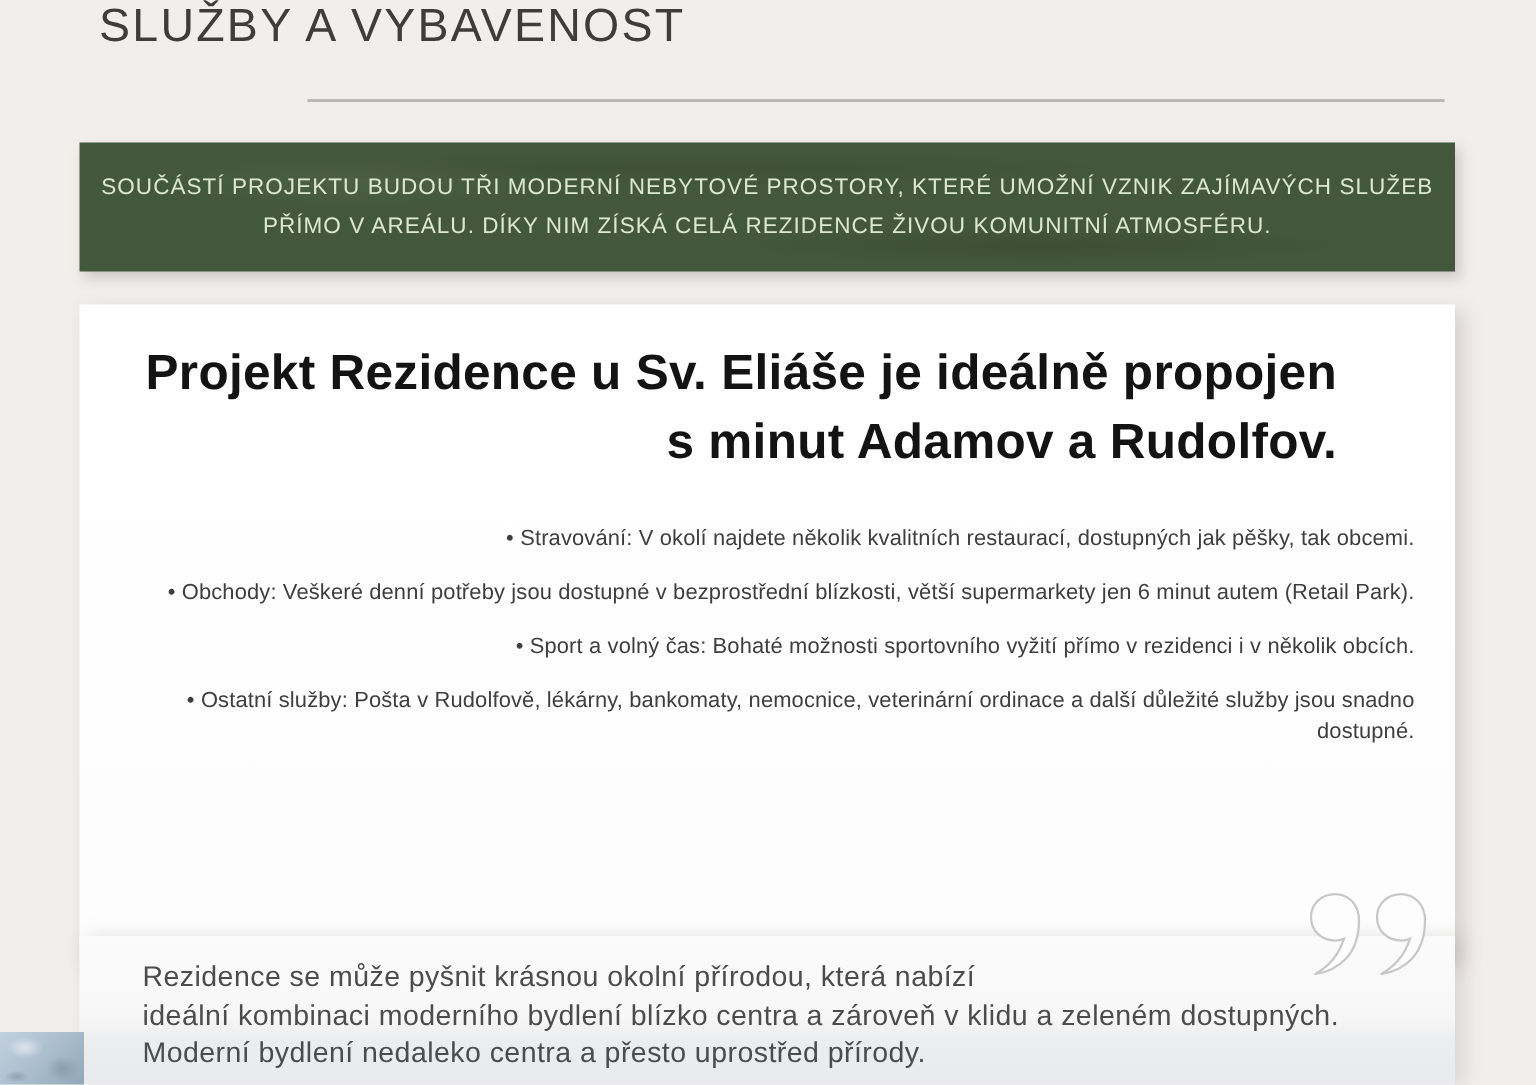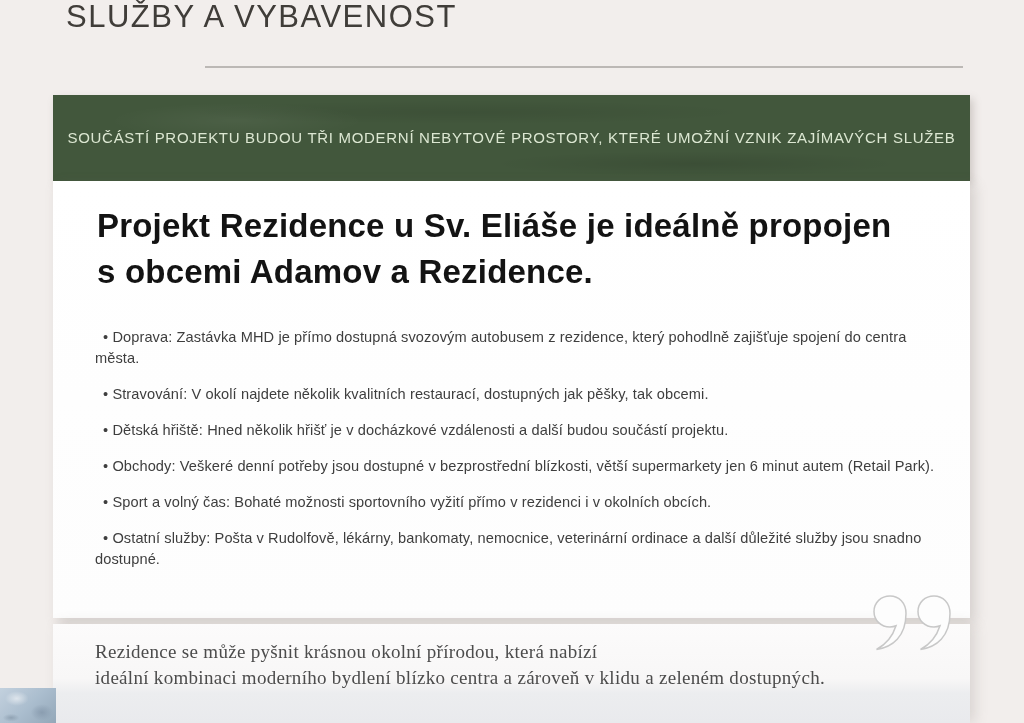--- a/index.html
+++ b/index.html
@@ -35,24 +35,25 @@
     display:flex; flex-direction:column; justify-content:center; align-items:center;
     box-shadow:3px 4px 8px rgba(110,100,95,0.28);
   }
   .banner-line {
     font-size:15px; line-height:26px; letter-spacing:0.7px;
     color:#dce7d2; text-align:center;
   }
 
   
   .card {
-    position:absolute; left:53px; top:181px;
+    position:absolute; left:53px; top:203px;
     width:917px; height:437px;
     background:linear-gradient(180deg,#ffffff 0%,#fdfdfd 100%);
     box-shadow:5px 4px 12px rgba(110,100,95,0.22);
+    text-align:right;
   }
   .card-heading {
     position:absolute; left:44px; top:22px;
     font-size:33px; line-height:46px; font-weight:700;
     letter-spacing:0.2px; color:#131313;
   }
   .bullets {
     position:absolute; left:42px; top:146px; width:848px;
   }
   .bullet-item {
@@ -70,21 +71,21 @@
   
   .quote-panel {
     position:absolute; left:53px; top:624px;
     width:917px; height:99px;
     background:linear-gradient(180deg,#fcfbfb 0%,#f8f7f7 55%,#ecedef 70%,#e9eaed 100%);
     box-shadow:5px 0 12px rgba(110,100,95,0.18);
   }
   .quote-text {
     position:absolute; left:42px; top:15px;
     font-size:19px; line-height:25.5px;
-    color:#4c4c4c; letter-spacing:0.3px;font-family:Liberation Serif, serif;
+    color:#4c4c4c; letter-spacing:0.3px;
   }
 
   
   .corner-photo {
     position:absolute; left:0; top:688px; width:56px; height:35px;
     background:
       radial-gradient(closest-side at 30% 30%, rgba(255,255,255,0.55), transparent 70%),
       radial-gradient(closest-side at 75% 70%, #8a9db0, transparent 80%),
       radial-gradient(closest-side at 20% 85%, #90a2b3, transparent 75%),
       linear-gradient(135deg,#c3d1de 0%,#a9bccd 55%,#93a7b8 100%);
@@ -93,41 +94,41 @@
 </head>
 <body>
 
 <div class="page-title">
   <div>SLUŽBY A VYBAVENOST</div>
 </div>
 <div class="title-rule"></div>
 
 <div class="banner">
   <div class="banner-line">SOUČÁSTÍ PROJEKTU BUDOU TŘI MODERNÍ NEBYTOVÉ PROSTORY, KTERÉ UMOŽNÍ VZNIK ZAJÍMAVÝCH SLUŽEB</div>
+  <div class="banner-line">PŘÍMO V AREÁLU. DÍKY NIM ZÍSKÁ CELÁ REZIDENCE ŽIVOU KOMUNITNÍ ATMOSFÉRU.</div>
 </div>
 
 <div class="card">
   <div class="card-heading">
     <div>Projekt Rezidence u Sv. Eliáše je ideálně propojen</div>
-    <div>s obcemi Adamov a Rezidence.</div>
+    <div>s minut Adamov a Rudolfov.</div>
   </div>
   <div class="bullets">
-    <div class="bullet-item">Doprava: Zastávka MHD je přímo dostupná svozovým autobusem z rezidence, který pohodlně zajišťuje spojení do centra města.</div>
     <div class="bullet-item">Stravování: V okolí najdete několik kvalitních restaurací, dostupných jak pěšky, tak obcemi.</div>
-    <div class="bullet-item">Dětská hřiště: Hned několik hřišť je v docházkové vzdálenosti a další budou součástí projektu.</div>
     <div class="bullet-item">Obchody: Veškeré denní potřeby jsou dostupné v bezprostřední blízkosti, větší supermarkety jen 6 minut autem (Retail Park).</div>
-    <div class="bullet-item">Sport a volný čas: Bohaté možnosti sportovního vyžití přímo v rezidenci i v okolních obcích.</div>
+    <div class="bullet-item">Sport a volný čas: Bohaté možnosti sportovního vyžití přímo v rezidenci i v několik obcích.</div>
     <div class="bullet-item">Ostatní služby: Pošta v Rudolfově, lékárny, bankomaty, nemocnice, veterinární ordinace a další důležité služby jsou snadno dostupné.</div>
   </div>
 </div>
 
 <div class="quote-panel">
   <div class="quote-text">
     <div>Rezidence se může pyšnit krásnou okolní přírodou, která nabízí</div>
     <div>ideální kombinaci moderního bydlení blízko centra a zároveň v klidu a zeleném dostupných.</div>
+    <div>Moderní bydlení nedaleko centra a přesto uprostřed přírody.</div>
   </div>
 </div>
 
 <svg class="quote-marks" viewBox="0 0 90 66" xmlns="http://www.w3.org/2000/svg">
   <path d="M19,3 C10,3 3,9.5 3,18.5 C3,27.5 10,34 19,34 C21,34 23.2,33.6 25,32.8 C21.8,43 14.8,51.5 5.5,56.5 C21.5,54 35,43.5 35,20.5 C35,10 28,3 19,3 Z" fill="#fdfdfd" stroke="#c8c8c8" stroke-width="1.5"></path>
   <path d="M63,3 C54,3 47,9.5 47,18.5 C47,27.5 54,34 63,34 C65,34 67.2,33.6 69,32.8 C65.8,43 58.8,51.5 49.5,56.5 C65.5,54 79,43.5 79,20.5 C79,10 72,3 63,3 Z" fill="#fdfdfd" stroke="#c8c8c8" stroke-width="1.5"></path>
 </svg>
 
 <div class="corner-photo"></div>
 

